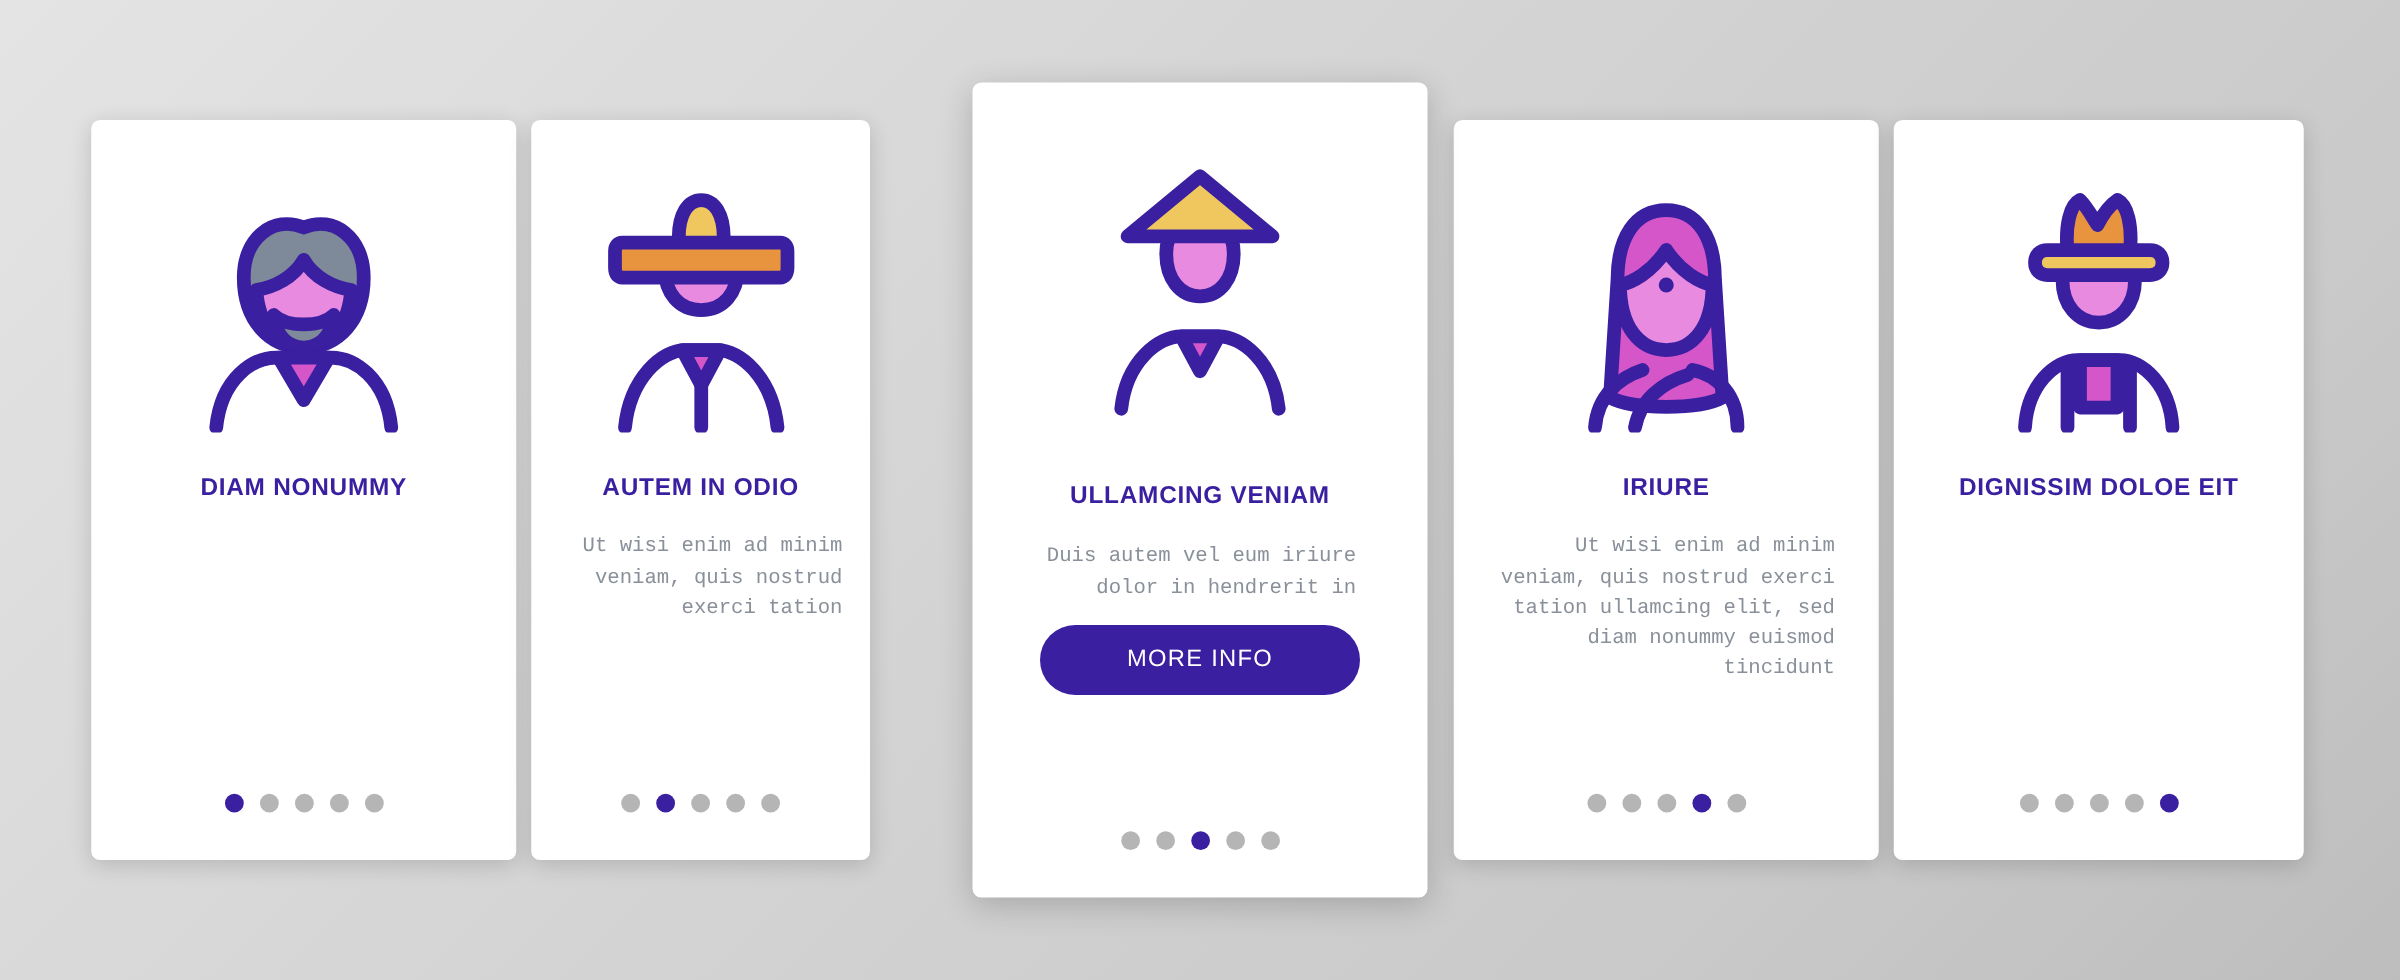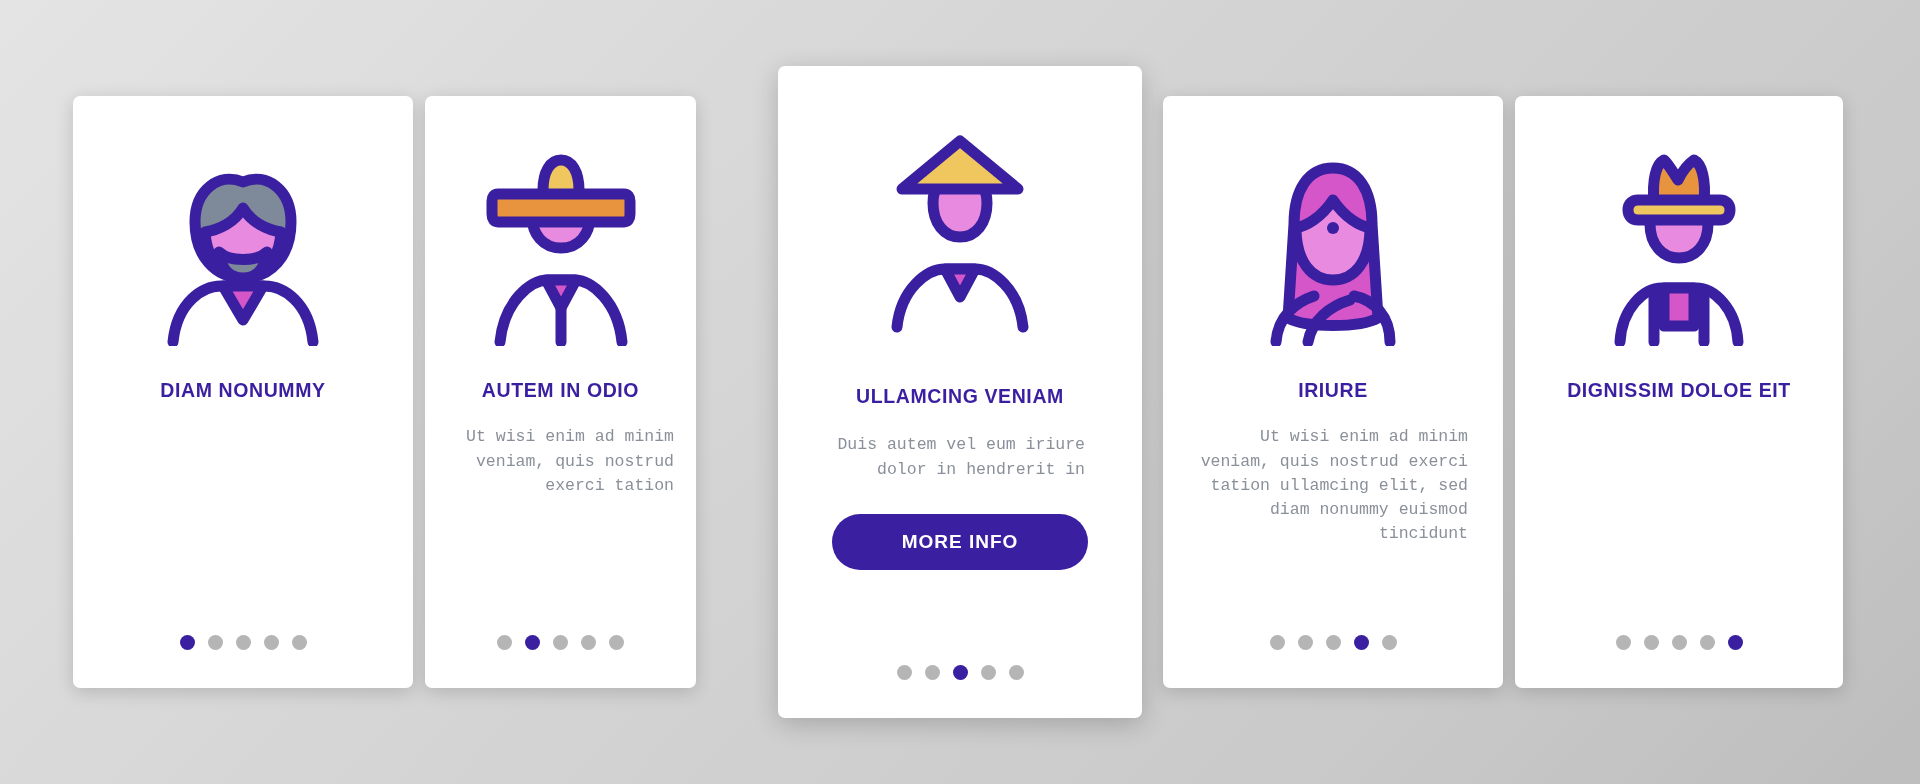--- a/index.html
+++ b/index.html
@@ -69,27 +69,27 @@
     line-height: 1.47;
     text-align: right;
     margin-top: 24px;
     padding: 0 22px;
     max-width: 270px;
     font-family: Liberation Mono, monospace;
   }
   .card.c3 .card-body { max-width: 250px; margin-top: 26px; }
 
   .cta {
-    margin-top: 32px;
+    margin-top: 18px;
     background: #3A1FA0;
     color: #ffffff;
     border: none;
     border-radius: 28px;
     font-family: "Liberation Sans", sans-serif;
-    font-weight: bold;
+    font-weight: normal;
     font-size: 19px;
     letter-spacing: 1px;
     width: 256px;
     height: 56px;
     cursor: pointer;
   }
 
   .dots {
     position: absolute;
     bottom: 38px;

